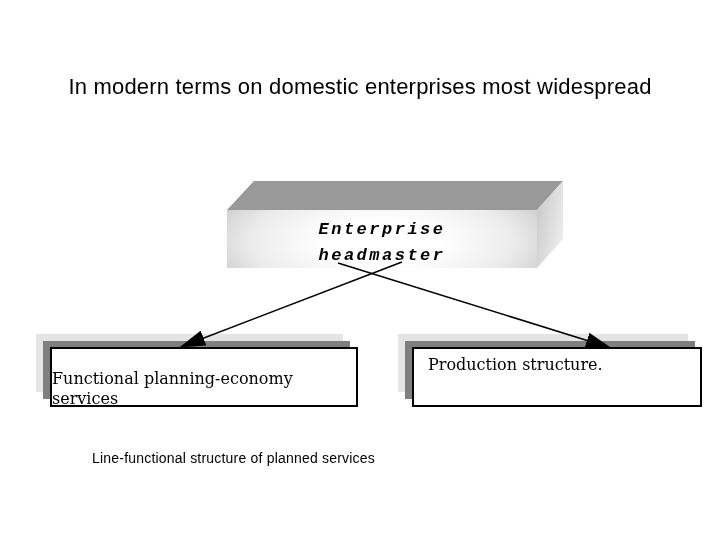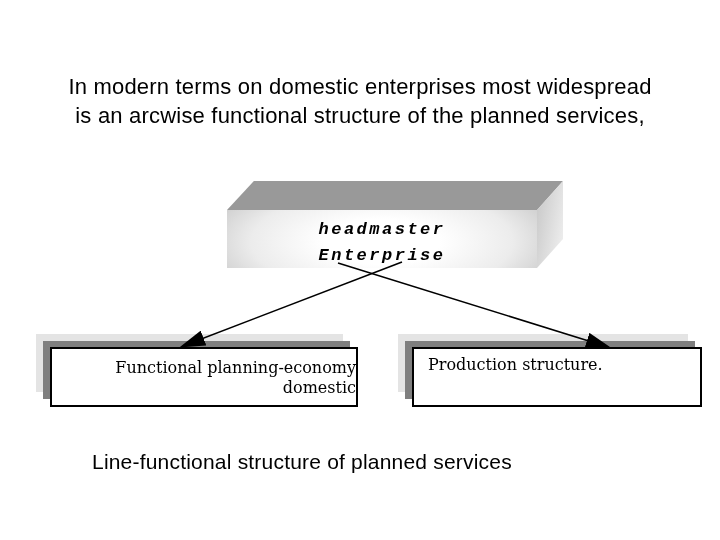--- a/index.html
+++ b/index.html
@@ -53,57 +53,56 @@
   .front-box {
     background: #ffffff;
     border: 2px solid #000000;
     box-sizing: border-box;
     font-family: "DejaVu Serif", "Liberation Serif", serif;
     font-size: 16px; line-height: 19.5px;
   }
   .left-light  { left: 36px;  top: 334px; width: 307px; height: 58px; }
   .left-gray   { left: 43px;  top: 341px; width: 307px; height: 58px; }
   .left-front  { left: 50px;  top: 347px; width: 308px; height: 60px;
-                 text-align: right; padding-top: 9px; }
+                 text-align: left; padding-top: 20px; }
   .right-light { left: 398px; top: 334px; width: 290px; height: 58px; }
   .right-gray  { left: 405px; top: 341px; width: 290px; height: 58px; }
   .right-front { left: 412px; top: 347px; width: 290px; height: 60px;
                  text-align: left; padding: 6px 0 0 14px; }
   .right-front .indent { padding-left: 20px; }
 
   
   .caption {
     left: 92px; top: 450px;
-    font-size: 21px;
+    font-size: 14px;
     letter-spacing: 0.2px;
   }
 </style>
 </head>
 <body>
 
 <div class="abs title">
   <div>In modern terms on domestic enterprises most widespread</div>
-  <div>is an arcwise functional structure of the planned services,</div>
 </div>
 
 <div>
   <div class="abs box3d-top"></div>
   <div class="abs box3d-right"></div>
   <div class="abs box3d-front">
+    <div>Enterprise</div>
     <div>headmaster</div>
-    <div>Enterprise</div>
   </div>
 </div>
 
 <div>
   <div class="abs layer-light left-light"></div>
   <div class="abs layer-gray left-gray"></div>
   <div class="abs front-box left-front">
     <div>Functional planning-economy</div>
-    <div>domestic</div>
+    <div>services</div>
   </div>
 </div>
 
 <div>
   <div class="abs layer-light right-light"></div>
   <div class="abs layer-gray right-gray"></div>
   <div class="abs front-box right-front">
     <div>Production structure.</div>
   </div>
 </div>

